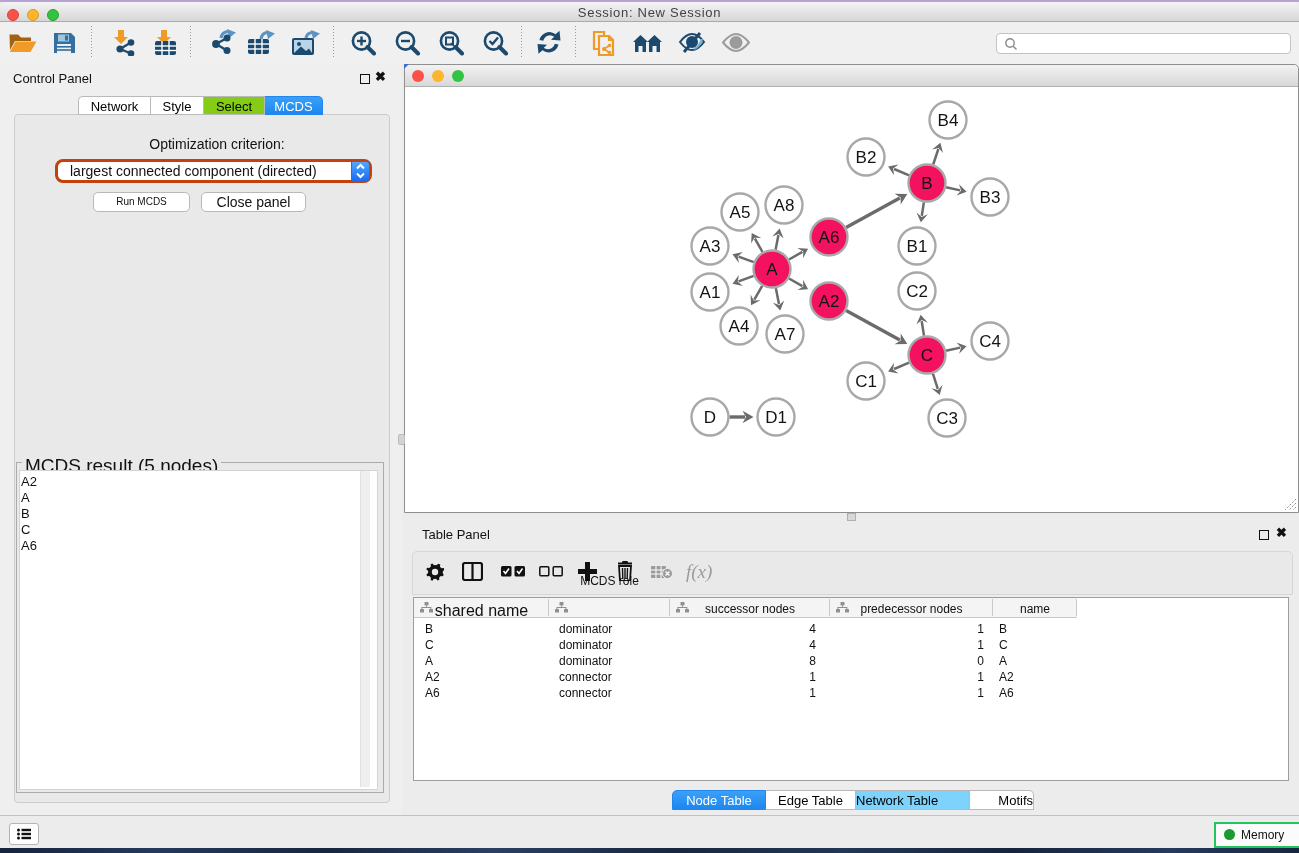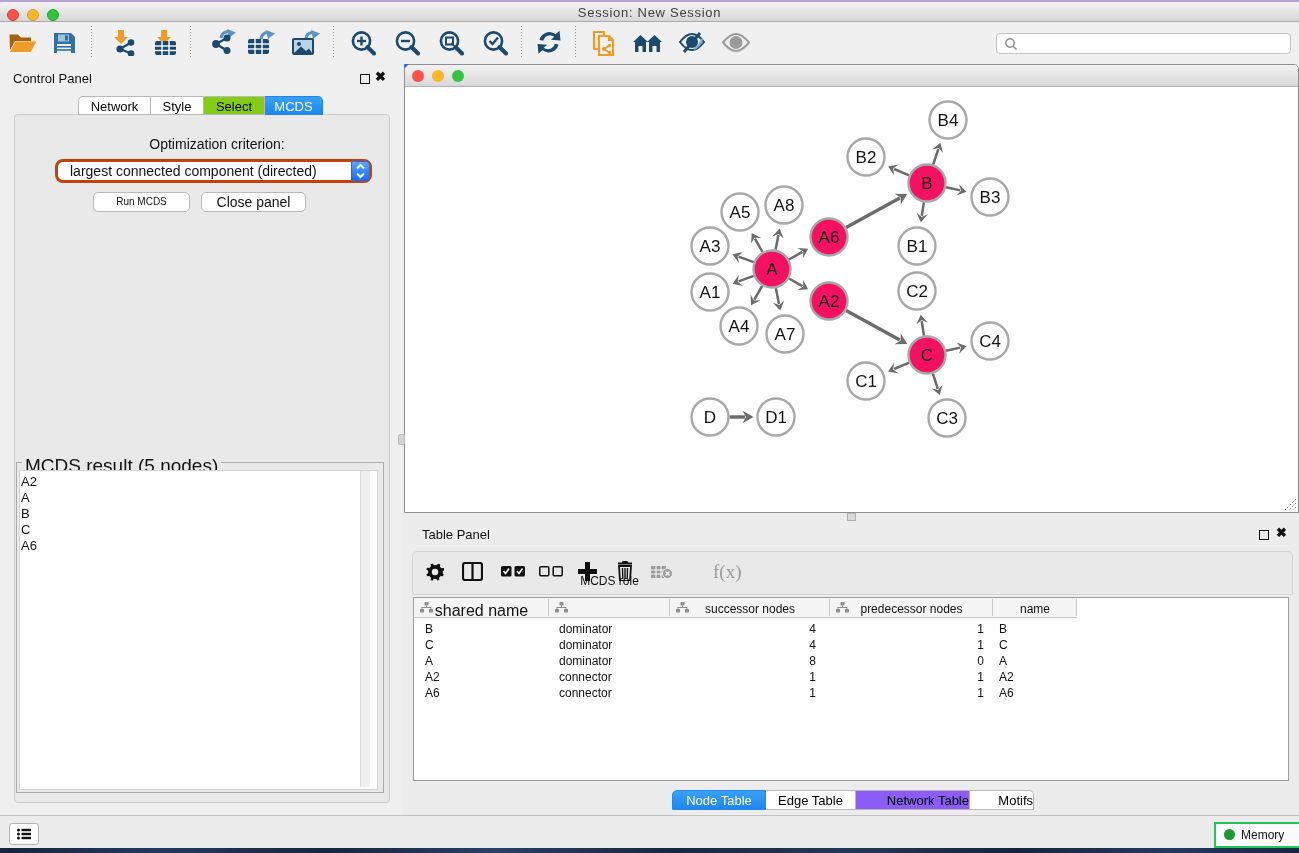--- a/index.html
+++ b/index.html
@@ -328,21 +328,21 @@
     <g stroke="#fff" stroke-width="1">
       <line x1="0" y1="5" x2="15" y2="5"></line>
       <line x1="0" y1="9" x2="15" y2="9"></line>
       <line x1="5" y1="1" x2="5" y2="13"></line>
       <line x1="10" y1="1" x2="10" y2="13"></line>
     </g>
     <circle cx="16.5" cy="8.5" r="5" fill="#9b9b9b" stroke="#f0f0f0" stroke-width="1"></circle>
     <path d="M14.5 6.5 L18.5 10.5 M18.5 6.5 L14.5 10.5" stroke="#fff" stroke-width="1.3"></path>
   </svg>
 
-<div class="abs" style="left:686px;top:561px;font-family:'Liberation Serif',serif;font-size:19px;color:#9b9b9b;margin-left:27px;">f(x)</div>
+<div class="abs" style="left:686px;top:561px;font-family:'Liberation Serif',serif;font-style:italic;font-size:19px;color:#9b9b9b;">f(x)</div>
 
 <div class="abs" style="left:413px;top:597px;width:874px;height:182px;background:#fff;border:1px solid #9e9e9e;"></div>
 <div class="abs" style="left:414px;top:598px;width:663px;height:19px;background:#f4f4f4;border-bottom:1px solid #c9c9c9;"></div>
 <div class="abs" style="left:548px;top:599px;width:1px;height:17px;background:#c9c9c9;"></div>
 <div class="abs" style="left:420px;top:602px;">
     <svg width="13" height="11" viewBox="0 0 13 11">
       <g fill="#8f8f8f">
         <rect x="4.5" y="0" width="4" height="3.4" rx="0.5"></rect>
         <rect x="0" y="7" width="4" height="3.4" rx="0.5"></rect>
         <rect x="9" y="7" width="4" height="3.4" rx="0.5"></rect>
@@ -411,21 +411,21 @@
 <div class="abs" style="left:999px;top:670px;font-size:12px;color:#111;">A2</div>
 <div class="abs" style="left:425px;top:686px;font-size:12px;color:#111;">A6</div>
 <div class="abs" style="left:559px;top:686px;font-size:12px;color:#111;">connector</div>
 <div class="abs" style="left:766px;top:686px;width:50px;text-align:right;font-size:12px;color:#111;">1</div>
 <div class="abs" style="left:934px;top:686px;width:50px;text-align:right;font-size:12px;color:#111;">1</div>
 <div class="abs" style="left:999px;top:686px;font-size:12px;color:#111;">A6</div>
 
 <div class="abs" style="left:672px;top:790px;height:20px;display:flex;font-size:13px;">
  <div style="width:92px;background:linear-gradient(#3aa0f8,#1d87ef);border:1px solid #2187ee;border-radius:5px 0 0 0;color:#fff;text-align:center;line-height:20px;">Node Table</div>
  <div style="width:89px;background:#fff;border:1px solid #b9b9b9;border-left:none;text-align:center;line-height:20px;">Edge Table</div>
- <div style="width:113px;background:#8b5cf6;border:1px solid #b9b9b9;border-left:none;text-align:right;line-height:20px;">Network Table</div>
+ <div style="width:113px;background:#7dd3fc;border:1px solid #b9b9b9;border-left:none;text-align:left;line-height:20px;">Network Table</div>
  <div style="width:63px;background:#fff;border:1px solid #b9b9b9;border-left:none;border-radius:0 5px 0 0;text-align:right;line-height:20px;">Motifs</div>
 </div>
 
 <div class="abs" style="left:0;top:815px;width:1299px;height:1px;background:#c2c2c2;"></div>
 <div class="abs" style="left:9px;top:823px;width:28px;height:20px;background:#fdfdfd;border:1px solid #b4b4b4;border-radius:3px;">
 <svg width="14" height="12" style="position:absolute;left:7px;top:4px" viewBox="0 0 14 12">
       <g fill="#111">
         <circle cx="1.5" cy="2" r="1.5"></circle>
         <circle cx="1.5" cy="6" r="1.5"></circle>
         <circle cx="1.5" cy="10" r="1.5"></circle>

